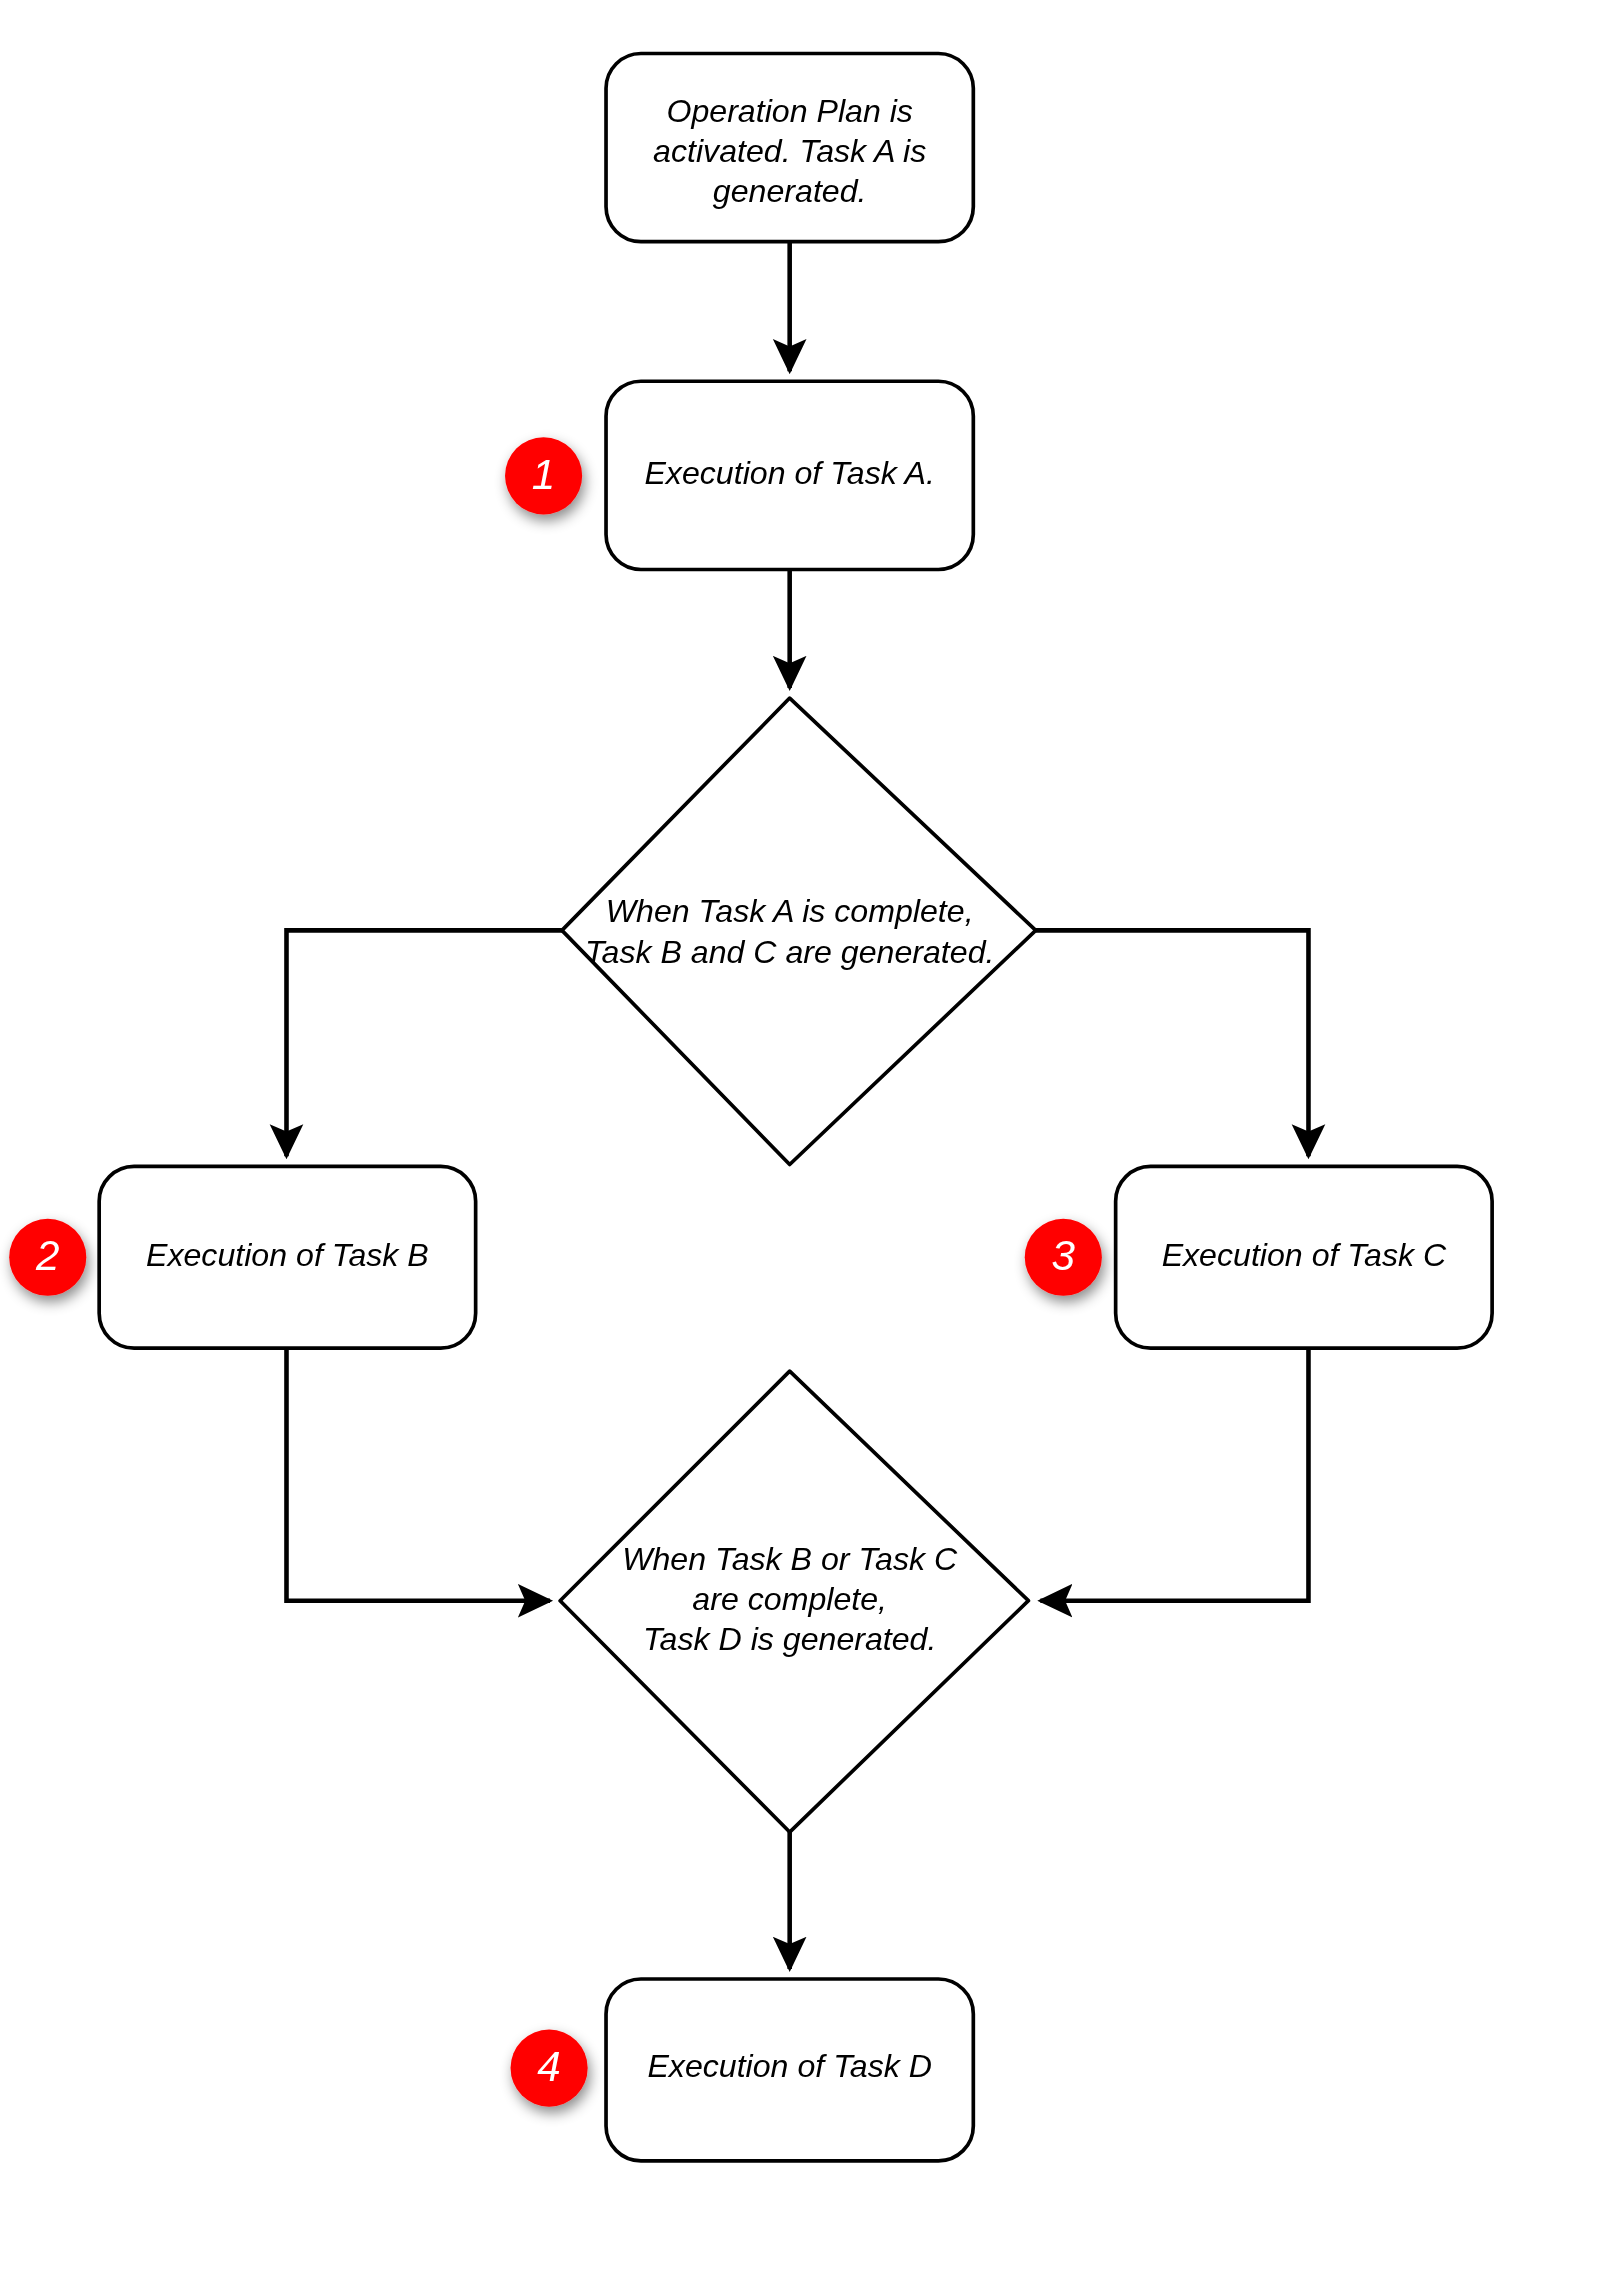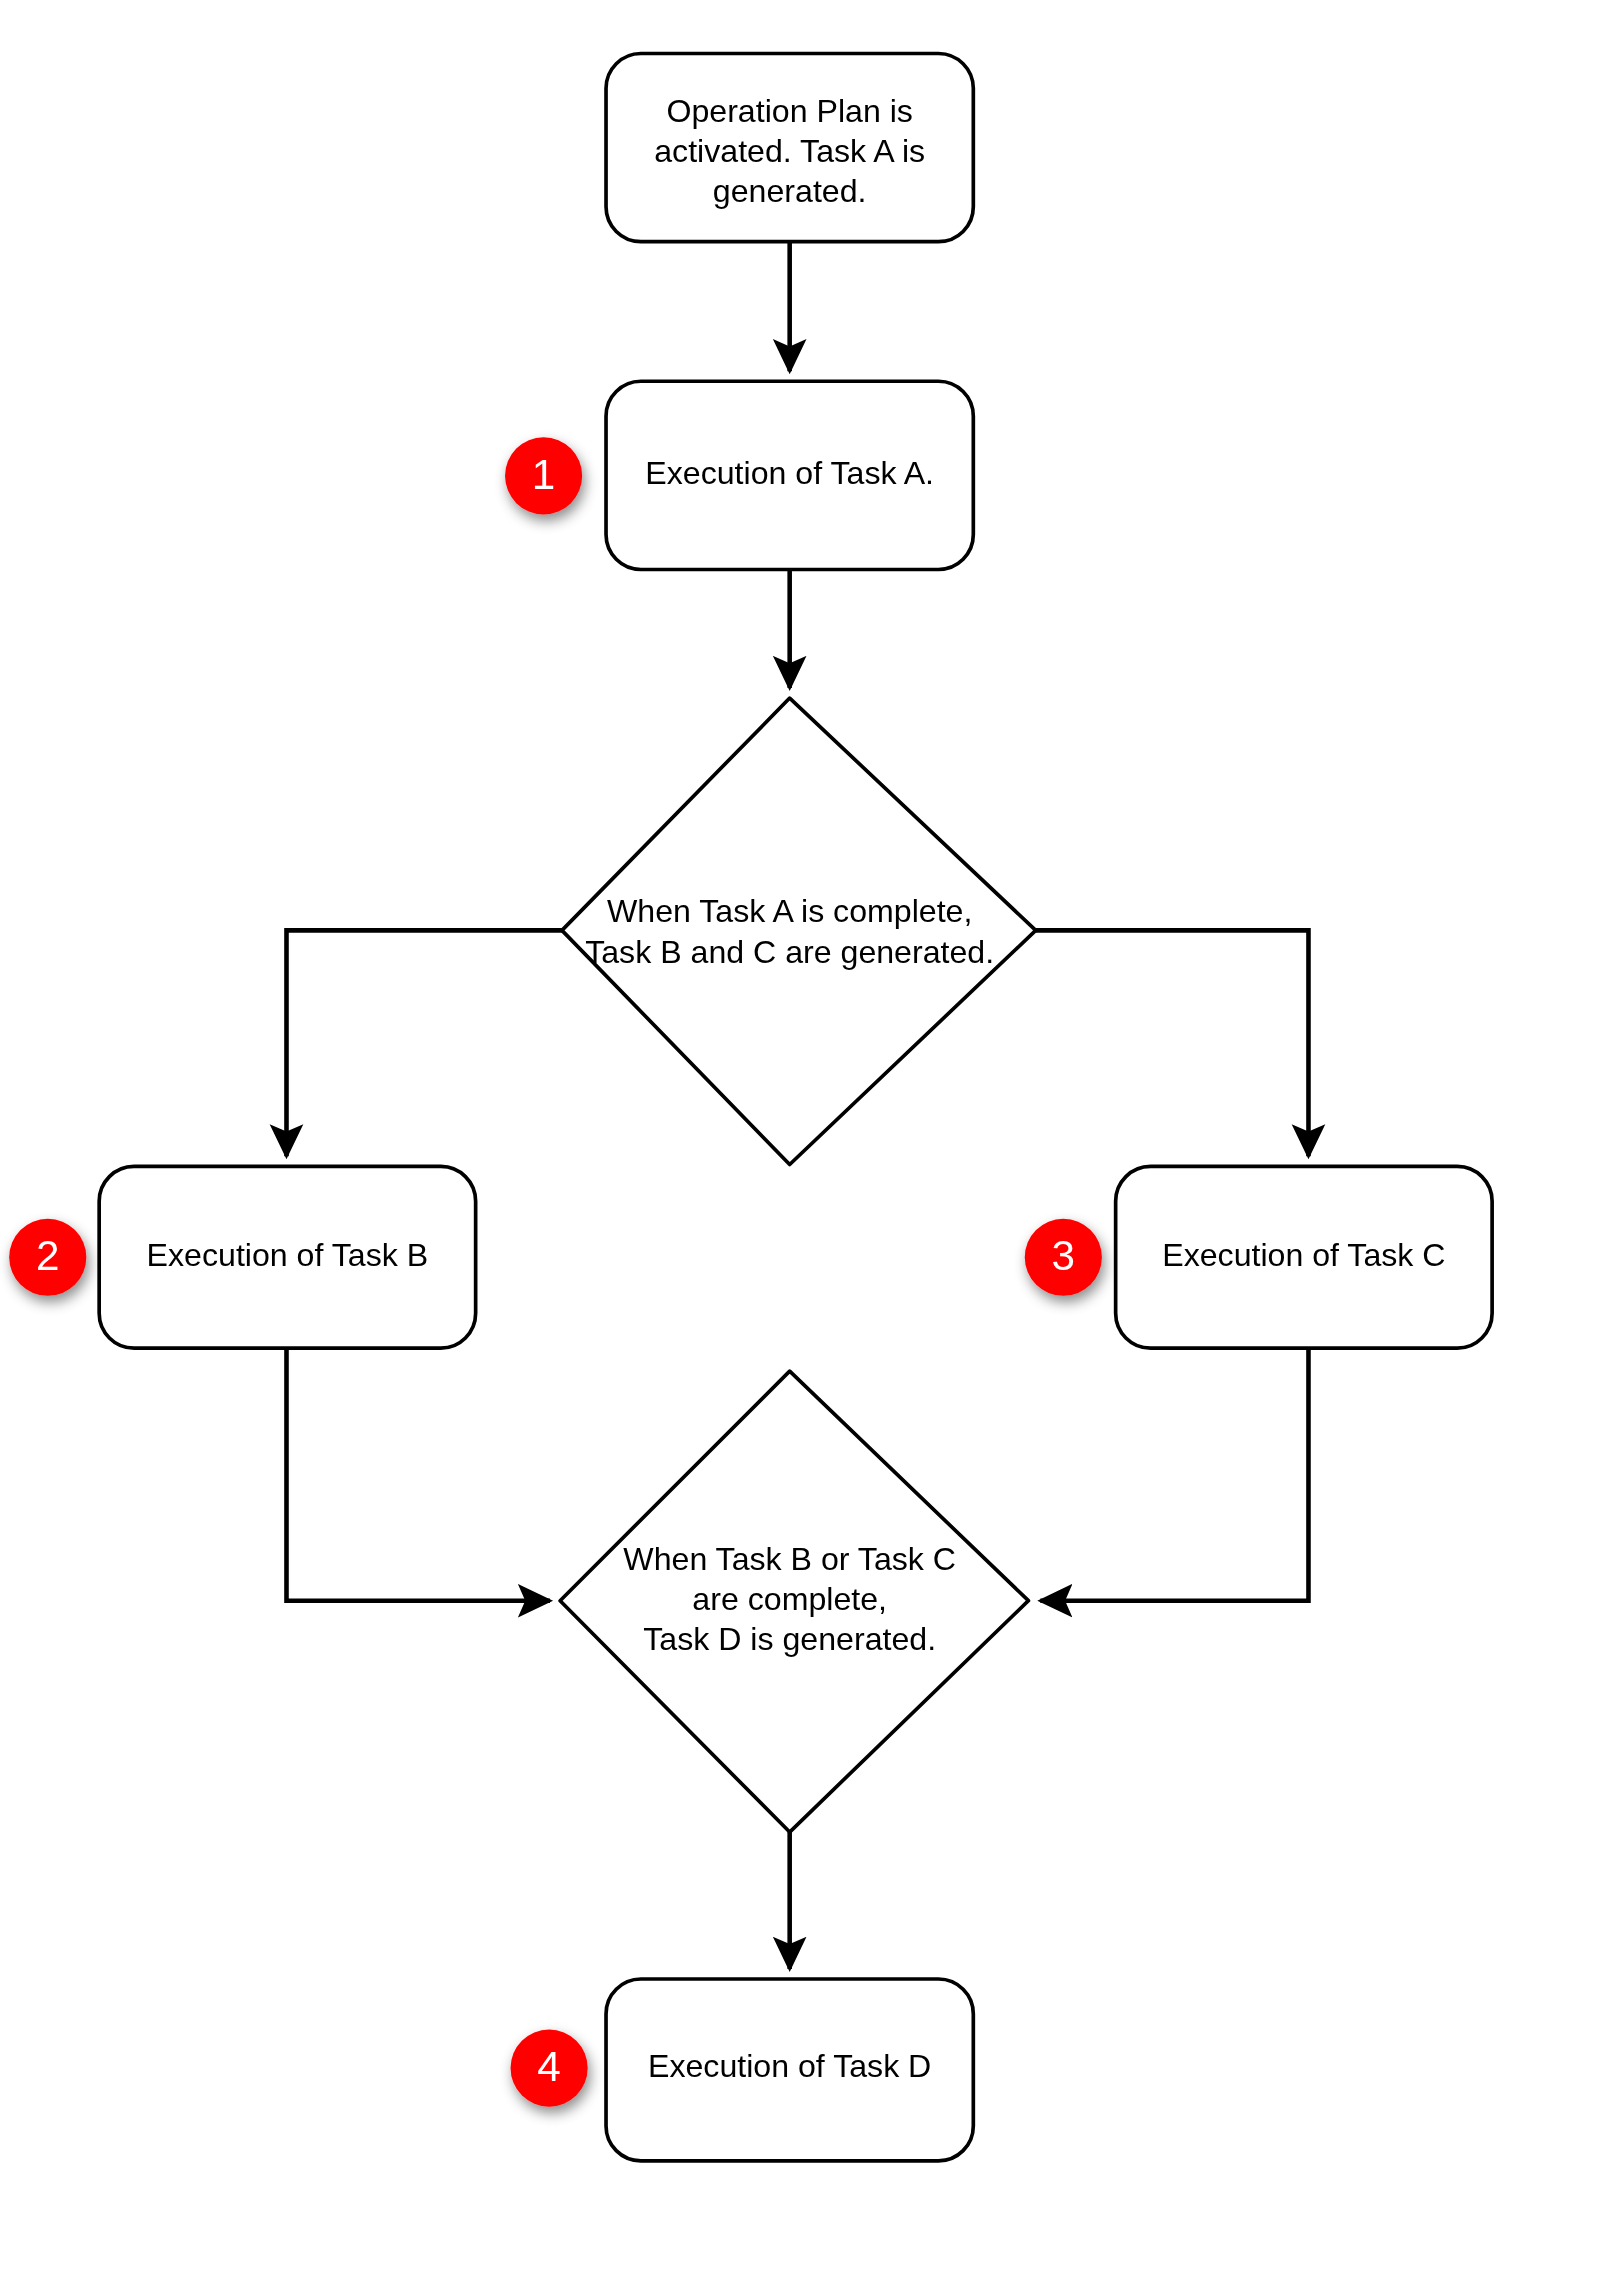--- a/index.html
+++ b/index.html
@@ -11,20 +11,21 @@
     width: 1617px;
     height: 2296px;
     overflow: hidden;
     font-family: "Liberation Sans", sans-serif;
   }
   #flowchart-root {
     position: relative;
     width: 1617px;
     height: 2296px;
     background: #ffffff;
+    font-style: italic;
   }
   svg.diagram {
     display: block;
     width: 1617px;
     height: 2296px;
   }
   .node-shape {
     fill: #ffffff;
     stroke: #000000;
     stroke-width: 4;

